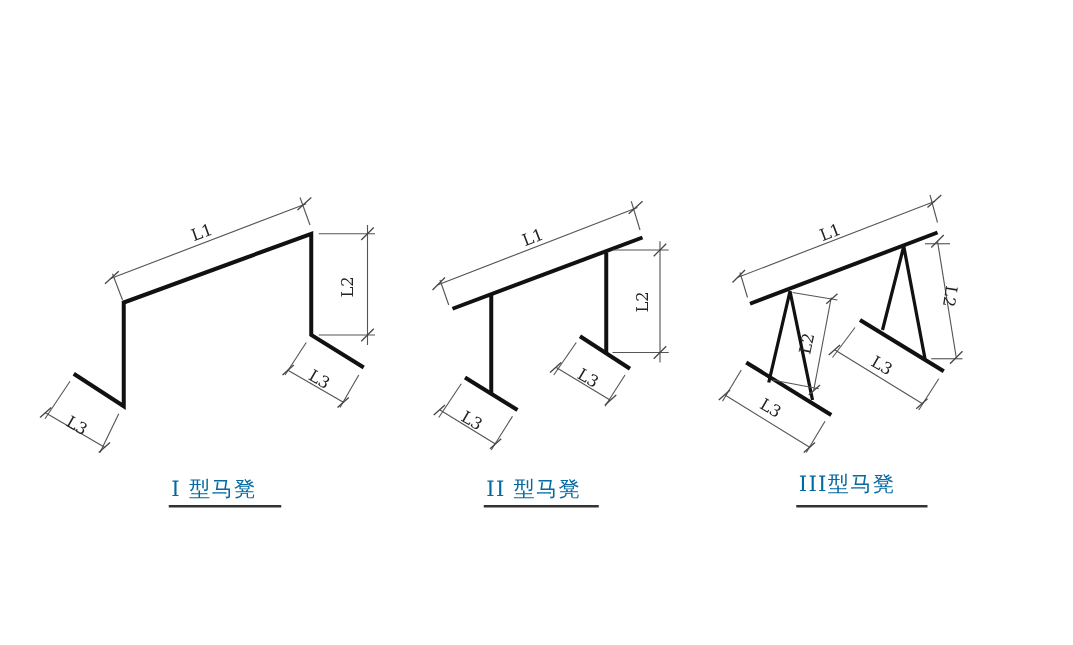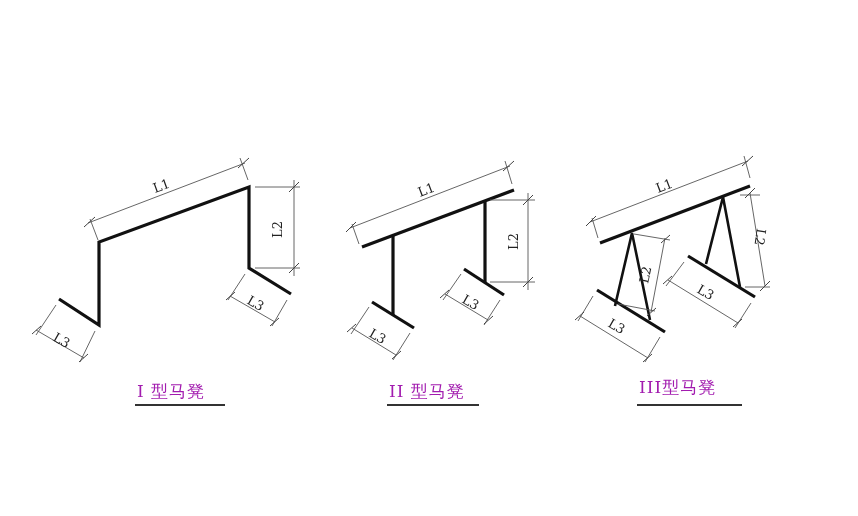--- a/index.html
+++ b/index.html
@@ -2,21 +2,21 @@
 <html><head>
 <meta charset="utf-8">
 <style>
   html, body { margin:0; padding:0; background:#ffffff; }
   body { width:858px; height:516px; position:relative; overflow:hidden; font-family:"DejaVu Serif", serif; }
   svg { position:absolute; left:0; top:0; }
   .bar { stroke:#111; stroke-width:3.2; stroke-linecap:butt; fill:none; }
   .dim { stroke:#555; stroke-width:0.9; fill:none; }
   .tick { stroke:#444; stroke-width:1; fill:none; }
   .lbl { font-family:"DejaVu Serif", serif; font-size:13px; fill:#222; }
-  .caption { position:absolute; font-family:"DejaVu Serif", serif; font-size:17px; color:#a21caf; letter-spacing:1px; white-space:nowrap; }
+  .caption { position:absolute; font-family:"DejaVu Serif", serif; font-size:17px; color:#0369a1; letter-spacing:1px; white-space:nowrap; }
   .caption-line { position:absolute; height:1.5px; background:#333; }
 </style>
 </head>
 <body>
 
 <svg width="858" height="516" viewBox="0 0 858 516">
 
   <g>
     <path class="bar" d="M59,299 L99,325 L99,242 L249,187 L249,268 L291,294"></path>
 

